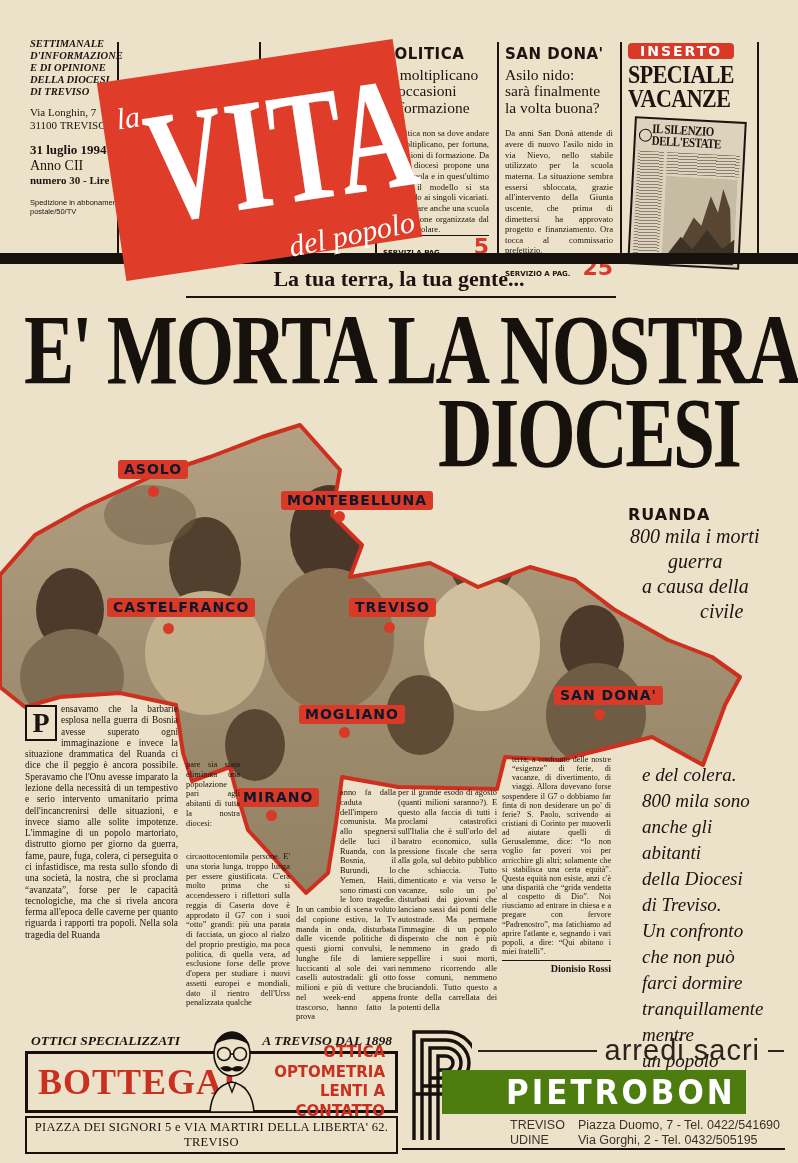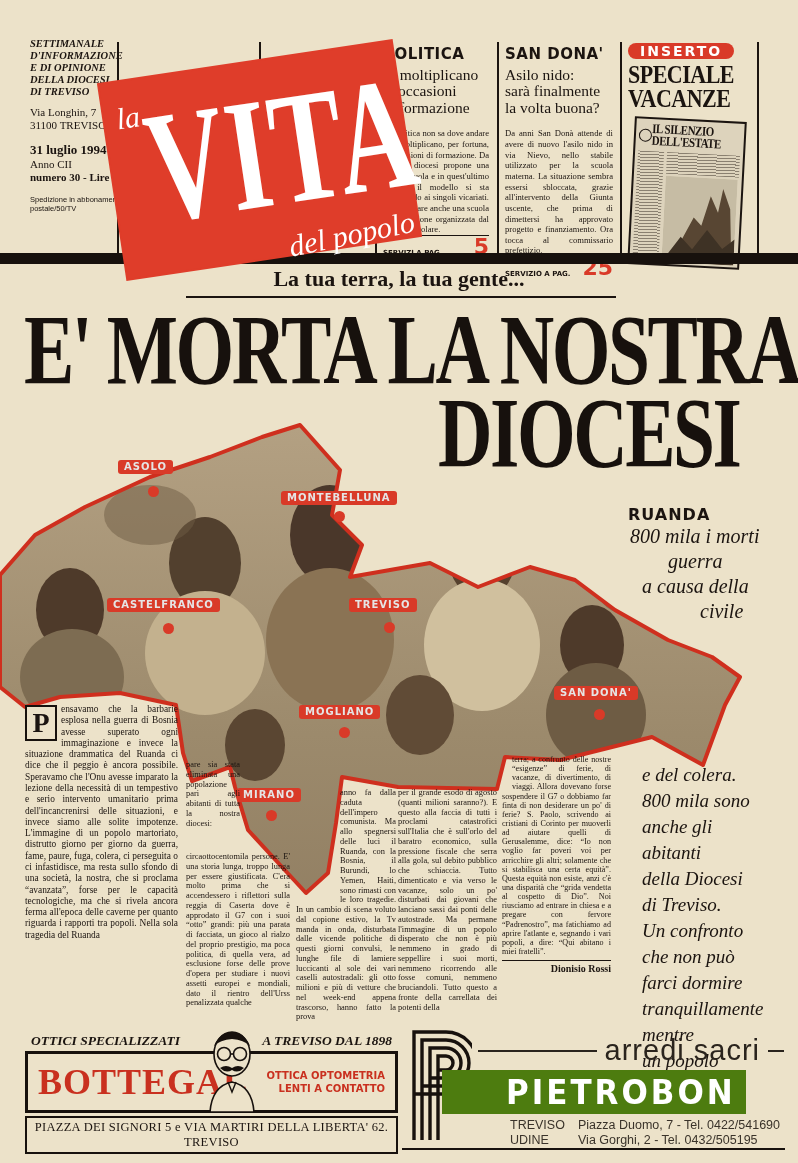--- a/index.html
+++ b/index.html
@@ -5,41 +5,41 @@
   html,body{margin:0;padding:0;background:#d8d2c0;}
   #page{position:relative;width:798px;height:1163px;background:#ece2c9;overflow:hidden;
         font-family:"Liberation Serif",serif;color:#1b1410;margin:0 auto;}
   
   .vr{position:absolute;top:42px;height:212px;width:2px;background:#1b1410;z-index:1;}
   #masthead{position:absolute;left:30px;top:34px;width:150px;z-index:2;}
   .num30{font-family:"DejaVu Sans",sans-serif;font-weight:bold;font-size:66px;line-height:.95;letter-spacing:-3px;}
   .tagline{font-style:italic;font-weight:bold;font-size:10.5px;line-height:1.15;white-space:pre-line;margin-top:4px;}
   .address{font-size:11px;line-height:1.15;white-space:pre-line;margin-top:8px;}
   .mdate{font-weight:bold;font-size:13px;margin-top:10px;}
-  .myear{font-size:11px;line-height:1.2;}
+  .myear{font-size:14px;line-height:1.2;}
   .missue{font-size:11px;font-weight:bold;}
   .postal{font-size:7.5px;white-space:pre-line;margin-top:12px;font-family:"Liberation Sans",sans-serif;}
   #logo{position:absolute;left:112px;top:62px;width:295px;height:196px;background:#df3d2a;
         transform:rotate(-8.5deg);z-index:6;box-shadow:0 0 0 2px #df3d2a;}
   #logo .la{position:absolute;left:12px;top:20px;font-style:italic;font-size:30px;color:#fff;}
   #logo .vita{position:absolute;left:36px;top:-12px;font-weight:bold;font-size:118px;color:#fff;
         letter-spacing:2px;transform:scaleY(1.35) scaleX(.92);transform-origin:left top;line-height:1.3;}
   #logo .delpopolo{position:absolute;right:4px;bottom:-6px;font-style:italic;font-size:30px;color:#fff;transform:rotate(-3deg);}
   .teaser{position:absolute;top:45px;display:flex;flex-direction:column;height:208px;z-index:2;}
   #teaser-politica{left:383px;width:106px;}
   #teaser-sandona{left:505px;width:108px;}
   .kicker{font-family:"DejaVu Sans",sans-serif;font-weight:bold;font-size:15px;letter-spacing:.5px;}
   .teaser-title{font-size:15.5px;line-height:1.06;white-space:pre-line;margin-top:4px;}
   .teaser-body{font-size:8.6px;line-height:1.24;text-align:justify;margin-top:12px;}
   .teaser-foot{margin-top:auto;border-top:1.5px solid #1b1410;display:flex;align-items:flex-end;justify-content:space-between;padding-top:2px;}
   .pg-label{font-family:"DejaVu Sans",sans-serif;font-weight:bold;font-size:7px;}
   .pg-num{font-family:"DejaVu Sans",sans-serif;font-weight:bold;font-size:22px;line-height:.85;color:#d93a28;}
   #inserto{position:absolute;left:628px;top:42px;width:128px;z-index:2;}
   .inserto-label{display:inline-block;background:#d93a28;color:#fff;font-family:"DejaVu Sans",sans-serif;
-        font-weight:bold;font-size:14px;letter-spacing:2px;padding:0 12px;border-radius:10px;}
+        font-weight:bold;font-size:14px;letter-spacing:2px;padding:0 12px;border-radius:4px;}
   .inserto-title{font-weight:bold;font-size:22px;line-height:.95;letter-spacing:-.5px;white-space:pre-line;margin-top:3px;
         transform:scaleY(1.15);transform-origin:left top;}
   .thumb{position:relative;margin-top:14px;margin-left:3px;width:112px;height:148px;border:2px solid #1b1410;
         background:#ddd3bc;transform:rotate(3deg);padding:3px;box-sizing:border-box;}
   .thumb-title{font-weight:bold;font-size:11px;line-height:.95;white-space:pre-line;letter-spacing:-.5px;
         transform:scaleY(1.2);transform-origin:left top;margin-left:13px;}
   .thumb-clock{position:absolute;left:3px;top:10px;width:11px;height:11px;border:1.5px solid #1b1410;border-radius:50%;}
   .thumb-body{display:flex;margin-top:8px;gap:3px;height:112px;}
   .noisecol{width:26px;height:100%;background:repeating-linear-gradient(0deg,#8a8070 0 1px,transparent 1px 3px);}
   .thumb-right{flex:1;display:flex;flex-direction:column;gap:2px;}
@@ -47,22 +47,22 @@
   
   #topbar{position:absolute;left:0;top:253px;width:798px;height:11px;background:#17110d;z-index:4;}
   #banner{position:absolute;left:0;top:266px;width:798px;text-align:center;font-weight:bold;font-size:22px;z-index:5;}
   #banner-rule{position:absolute;left:186px;top:296px;width:430px;height:2px;background:#1b1410;z-index:5;}
   .hl{position:absolute;font-weight:bold;font-size:92px;line-height:1;letter-spacing:-3px;color:#17110d;
       transform:scaleX(.82) scaleY(1.08);transform-origin:left top;white-space:nowrap;z-index:7;}
   #hl1{left:24px;top:300px;}
   #hl2{left:438px;top:383px;}
   
   #photo{position:absolute;left:0;top:415px;width:760px;height:640px;z-index:2;}
-  .city{position:absolute;background:#d93a28;color:#e5e5e5;font-family:"DejaVu Sans",sans-serif;font-weight:bold;
-        font-size:10px;letter-spacing:1px;padding:1px 6px 2px;border-radius:3px;z-index:3;white-space:nowrap;}
+  .city{position:absolute;background:#d93a28;color:#0f172a;font-family:"DejaVu Sans",sans-serif;font-weight:bold;
+        font-size:14px;letter-spacing:1px;padding:1px 6px 2px;border-radius:3px;z-index:3;white-space:nowrap;}
   .dot{position:absolute;width:11px;height:11px;border-radius:50%;background:#d93a28;z-index:3;}
   #ruanda{position:absolute;left:628px;top:505px;width:165px;z-index:3;}
   #ruanda .kicker{font-size:16px;letter-spacing:1px;}
   .ruanda-line{font-style:italic;font-size:20px;line-height:1.25;}
   .rl1{padding-left:2px;}.rl2{padding-left:14px;}.rl3{padding-left:40px;}.rl4{padding-left:72px;}
   
   .col{position:absolute;font-size:8.4px;line-height:1.16;text-align:justify;overflow:hidden;z-index:3;
        -webkit-hyphens:auto;hyphens:auto;}
   #col1{left:25px;top:704px;width:153px;max-height:330px;font-size:9.4px;line-height:1.2;}
   #col2{left:186px;top:760px;width:104px;max-height:274px;}
@@ -76,21 +76,21 @@
   .spacer-s{float:left;width:10px;height:34px;}
   .sig{border-top:1px solid #1b1410;margin-top:4px;padding-top:2px;text-align:right;font-weight:bold;font-size:10px;}
   #aside-col{position:absolute;left:642px;top:762px;width:152px;font-style:italic;font-size:19px;line-height:1.37;
        white-space:pre-line;z-index:3;}
   
   #ad-bottegal{position:absolute;left:25px;top:1033px;width:373px;z-index:5;}
   .bt-tagline{display:flex;justify-content:space-between;font-style:italic;font-weight:bold;font-size:13.5px;padding:0 6px;}
   .bt-box{position:relative;border:3px solid #17110d;height:56px;margin-top:2px;display:flex;align-items:center;
        justify-content:space-between;padding:0 10px;background:#ece2c9;}
   .bt-name{color:#c9301f;font-weight:bold;font-size:36px;letter-spacing:1px;line-height:1;}
-  .bt-services{color:#c9301f;font-family:"DejaVu Sans",sans-serif;font-weight:bold;font-size:10px;text-align:right;line-height:1.3;}
+  .bt-services{color:#c9301f;font-family:"DejaVu Sans",sans-serif;font-weight:bold;font-size:15px;text-align:right;line-height:1.3;}
   .bt-portrait{position:absolute;left:172px;top:-30px;}
   .bt-address{border:2.5px solid #17110d;margin-top:3px;text-align:center;font-size:12.5px;letter-spacing:.3px;
        padding:2px 2px;background:#ece2c9;}
   #ad-pietrobon{position:absolute;left:402px;top:1026px;width:385px;height:120px;z-index:5;}
   .pt-logo{position:absolute;left:4px;top:2px;}
   .pt-cat-row{position:absolute;left:76px;top:10px;width:306px;display:flex;align-items:center;gap:8px;}
   .pt-line{height:2px;background:#2a241d;flex:1;}
   .pt-line-end{height:2px;background:#2a241d;width:16px;}
   .pt-cat{font-family:"Liberation Sans",sans-serif;font-size:29px;color:#2a241d;letter-spacing:1px;line-height:1;}
   .pt-redbar{position:absolute;left:40px;top:44px;width:304px;height:44px;background:#4d7c0f;display:flex;align-items:center;}

